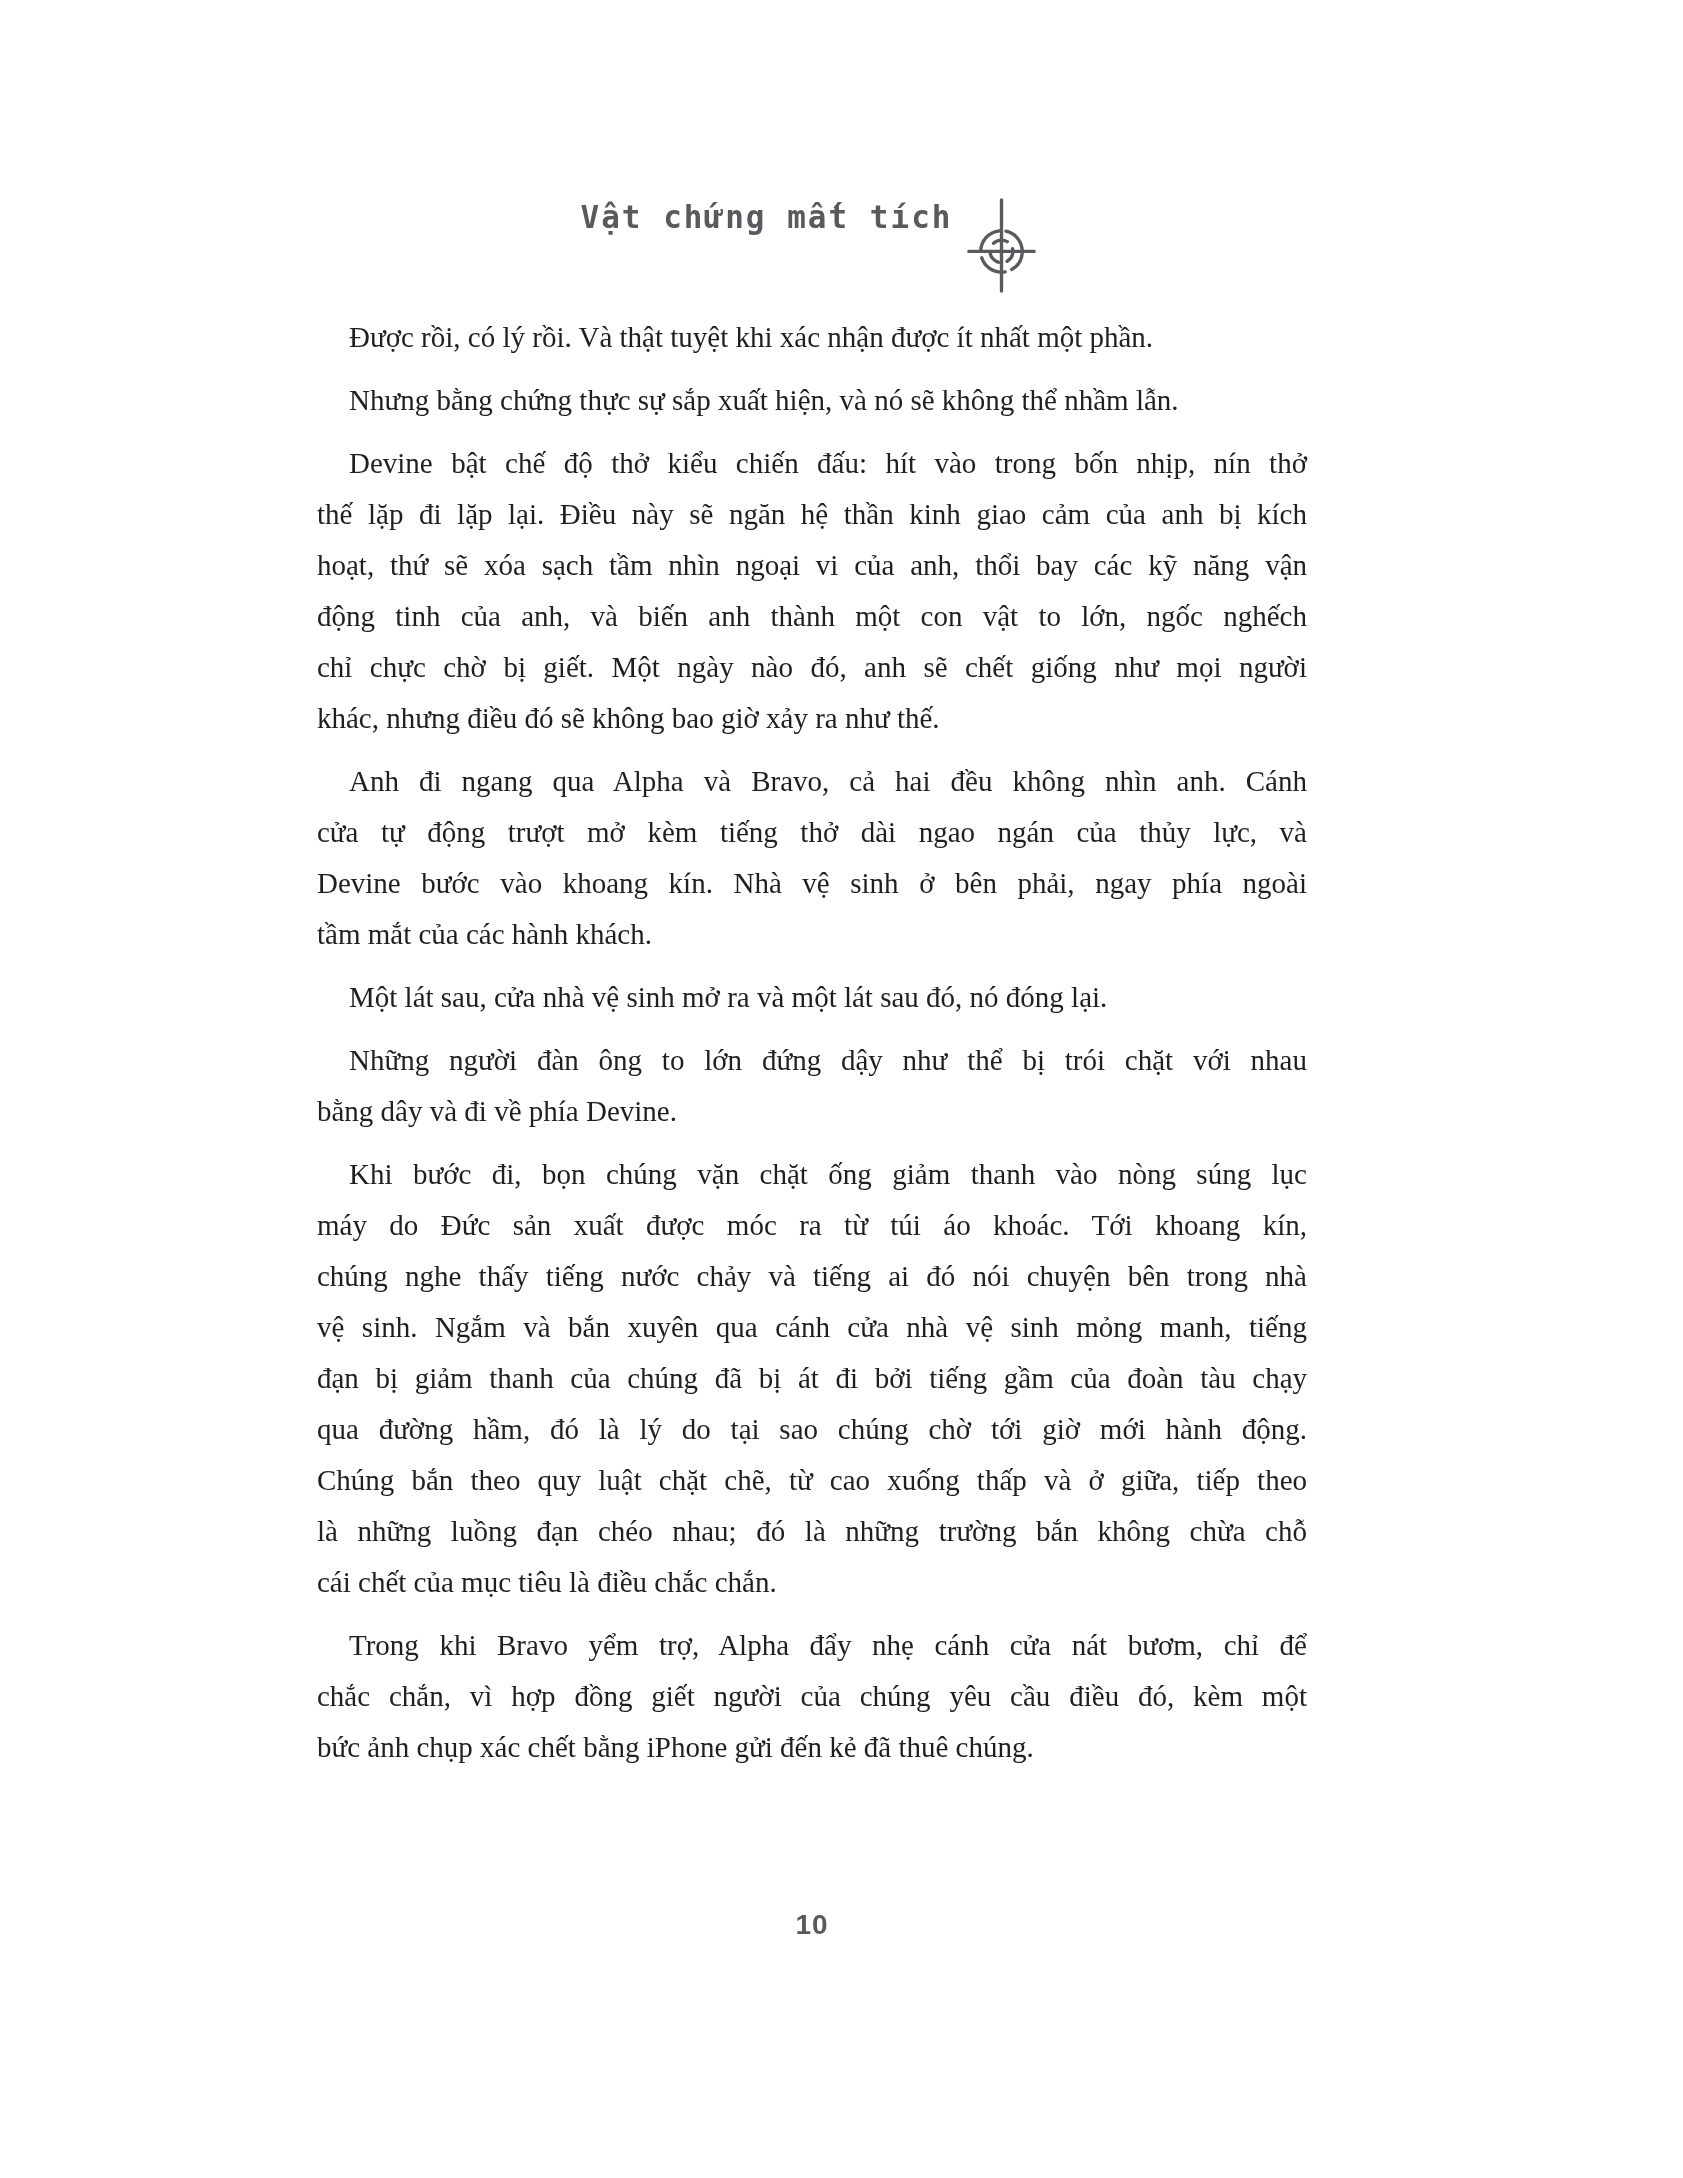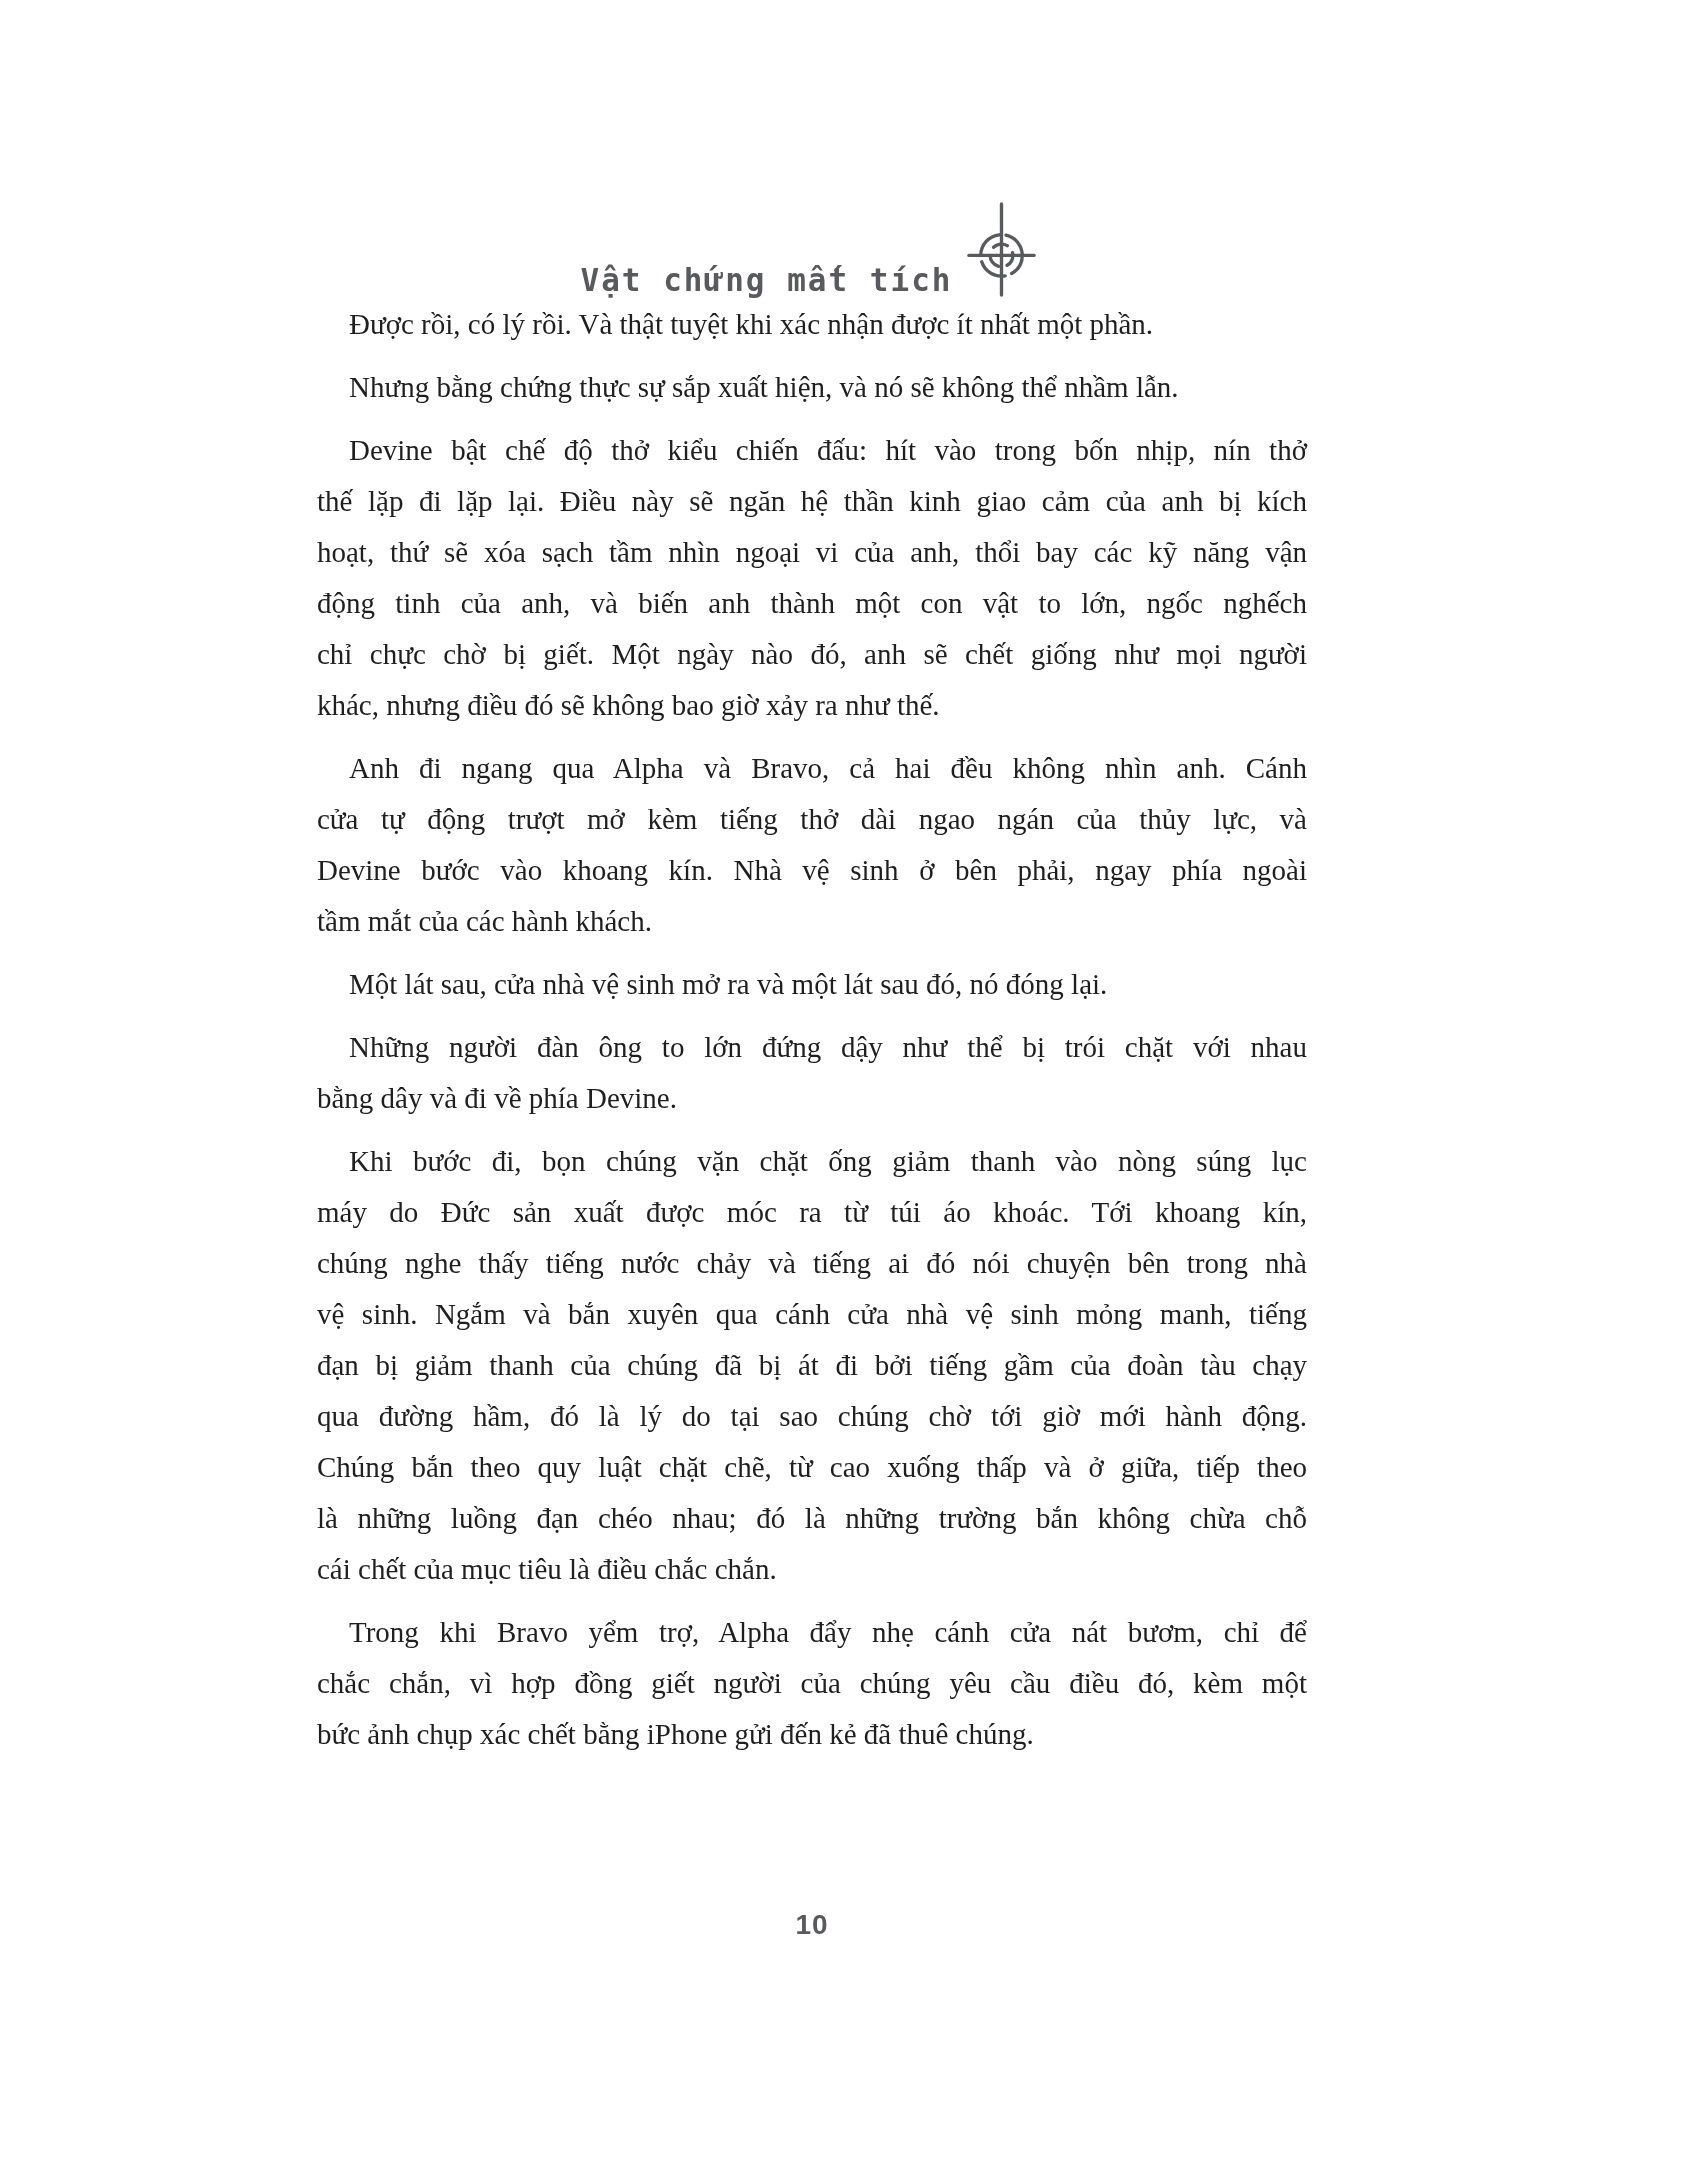--- a/index.html
+++ b/index.html
@@ -16,42 +16,42 @@
     font-family: "Liberation Serif", "DejaVu Serif", serif;
   }
   
   .running-header {
     position: absolute;
     top: 198px;
     left: 317px;
     width: 990px;
     height: 99px;
     display: flex;
-    align-items: flex-end;
+    align-items: flex-start;
     justify-content: center;
     gap: 8px;
   }
   .book-title {
     font-family: "DejaVu Sans Mono", monospace;
     font-weight: bold;
     font-size: 31px;
     letter-spacing: 2px;
     color: #595a5e;
     white-space: nowrap;
     transform: scaleY(1.05);
   }
   .reticle {
     width: 83px;
     height: 95px;
     flex: 0 0 auto;
   }
   
   .body-text {
     position: absolute;
-    top: 299px;
+    top: 312px;
     left: 317px;
     width: 990px;
     color: #1f1f1f;
   }
   .para {
     margin: 0 0 12px 0;
   }
   .para.italic .line {
   }
   .line {

